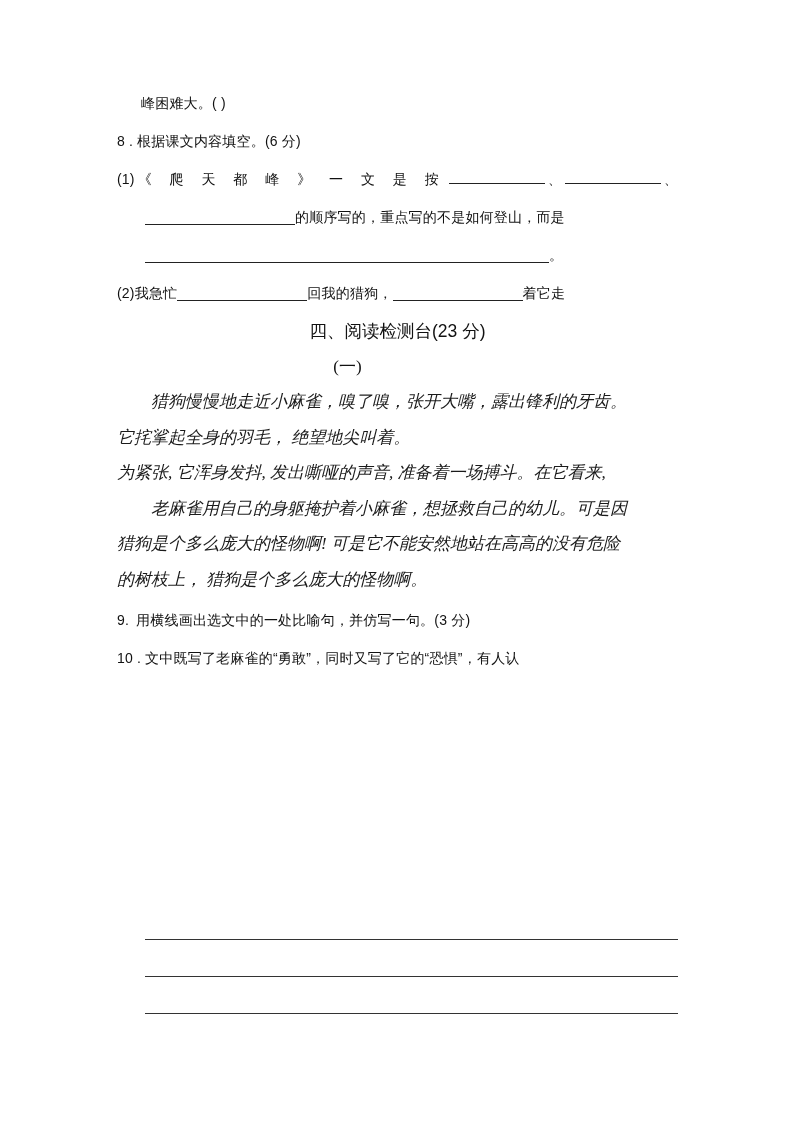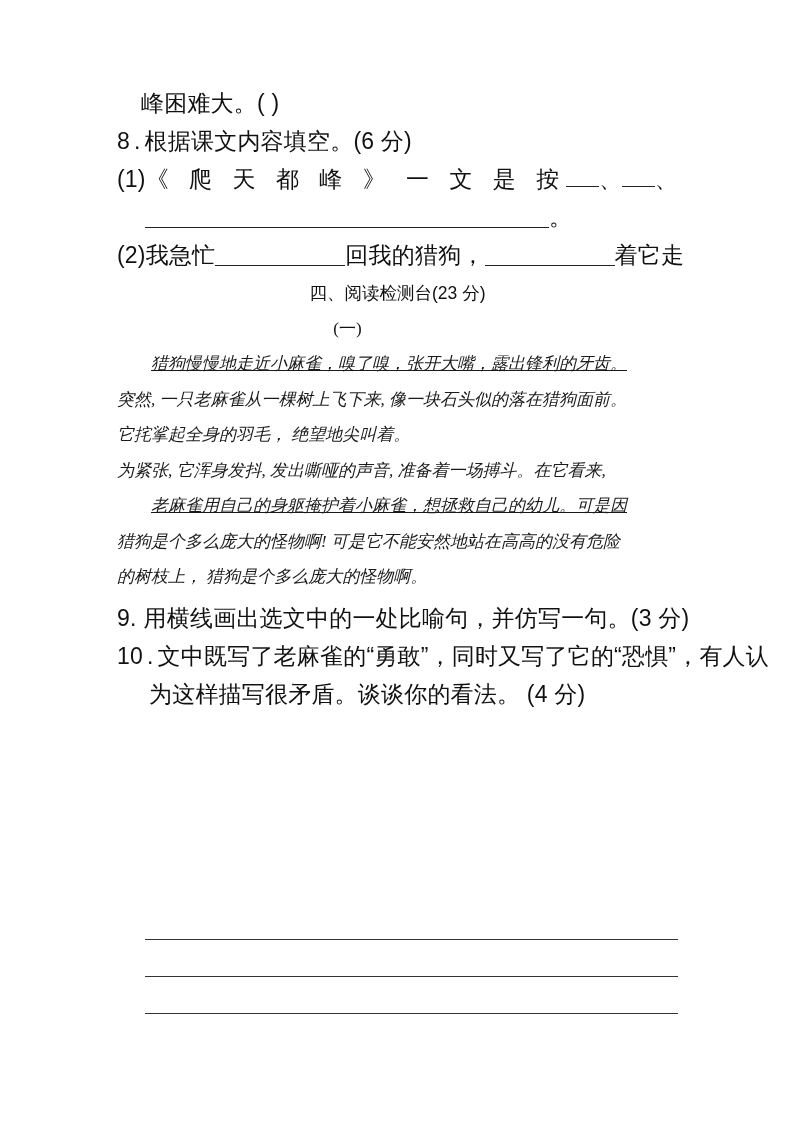--- a/index.html
+++ b/index.html
@@ -27,21 +27,21 @@
   
   .content {
     position: absolute;
     left: 117px;
     top: 84px;
     width: 561px;   
   }
 
   .line {
     position: relative;
-    font-size: 23px;
+    font-size: 14px;
     line-height: 38px;
     white-space: nowrap;
     letter-spacing: 0.2px;
   }
 
   .indent1 { padding-left: 24px; }
   .indent2 { padding-left: 28px; }
 
   
   .spread {
@@ -85,21 +85,21 @@
     line-height: 35.5px;
     font-style: italic;
     color: #1a1a1a;
   }
   .passage .p-line {
     white-space: nowrap;
     display: flex;
     justify-content: space-between;
   }
   .passage .p-line.loose { display: block; }
-  .passage .p-first { padding-left: 34px; text-decoration: underline; }
+  .passage .p-first { padding-left: 34px; }
 
   
   .answer-lines {
     position: absolute;
     left: 145px;
     top: 903px;
     width: 533px;
   }
   .answer-rule {
     height: 36px;
@@ -124,20 +124,23 @@
 
     <div class="line spread">
       <span>(1)</span>
       <span class="sp-xwide">《 爬 天 都 峰 》 一 文 是 按</span>
       <span class="blank b-sm"></span>
       <span>、</span>
       <span class="blank b-sm"></span>
       <span>、</span>
     </div>
 
+    <div class="line indent2">
+      <span class="blank b-lg"></span><span>的顺序写的，重点写的不是如何登山，而是</span>
+    </div>
 
     <div class="line indent2">
       <span class="blank b-xl"></span><span>。</span>
     </div>
 
     <div class="line">
       <span>(2)</span><span>我急忙</span><span class="blank b-md"></span><span>回我的猎狗，</span><span class="blank b-md"></span><span>着它走</span>
     </div>
 
 
@@ -146,23 +149,20 @@
     </div>
 
     <div class="passage-no" style="padding-right:100px;">
       <span>(一)</span>
     </div>
 
     <div class="passage">
 
       <div class="p-line loose p-first">
         <span>猎狗慢慢地走近小麻雀，嗅了嗅，张开大嘴，露出锋利的牙齿。</span>
-      </div>
-      <div class="p-line loose">
-        <span>突然, 一只老麻雀从一棵树上飞下来, 像一块石头似的落在猎狗面前。</span>
       </div>
       <div class="p-line loose">
         <span>它挓挲起全身的羽毛， 绝望地尖叫着。</span>
       </div>
 
       <div class="p-line loose">
         <span>为紧张, 它浑身发抖, 发出嘶哑的声音, 准备着一场搏斗。在它看来,</span>
       </div>
       <div class="p-line loose p-first">
         <span>老麻雀用自己的身躯掩护着小麻雀，想拯救自己的幼儿。可是因</span>
@@ -176,23 +176,20 @@
 
     </div>
 
     <div class="line" style="margin-top:4px;">
       <span>9.</span><span style="padding-left:7px;text-align:right;">用横线画出选文中的一处比喻句，并仿写一句。(3 分)</span>
     </div>
 
     <div class="line">
       <span>10</span><span style="padding:0 4px;">.</span><span>文中既写了老麻雀的“勇敢”，同时又写了它的“恐惧”，有人认</span>
     </div>
-    <div class="line indent2" style="padding-left:32px;">
-      <span>为这样描写很矛盾。谈谈你的看法。 (4 分)</span>
-    </div>
 
   </div>
 
   <div class="answer-lines">
     <div class="answer-rule"></div>
     <div class="answer-rule"></div>
     <div class="answer-rule"></div>
   </div>
 
 </div>

